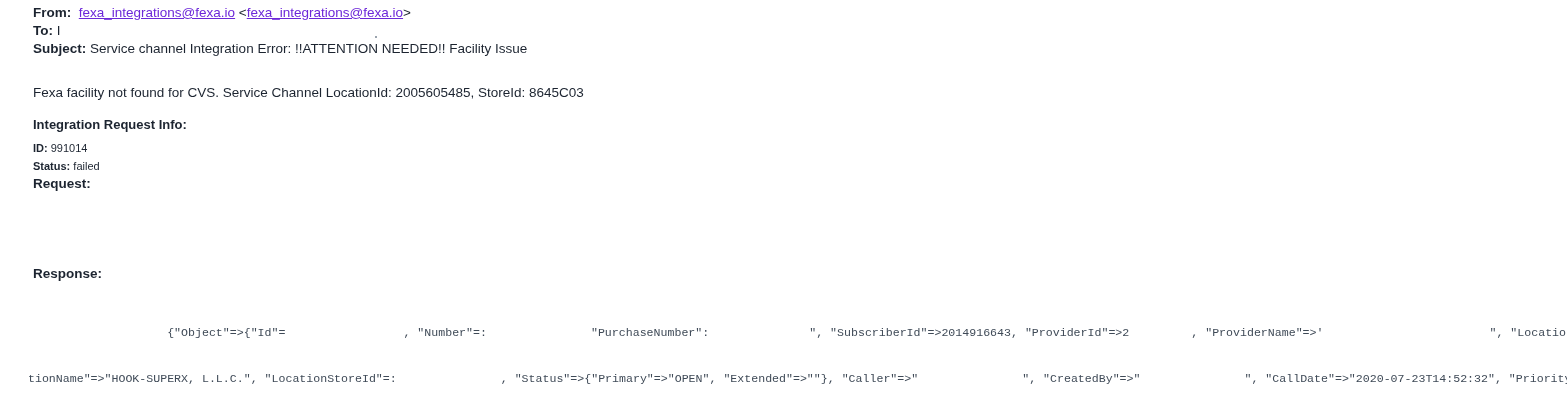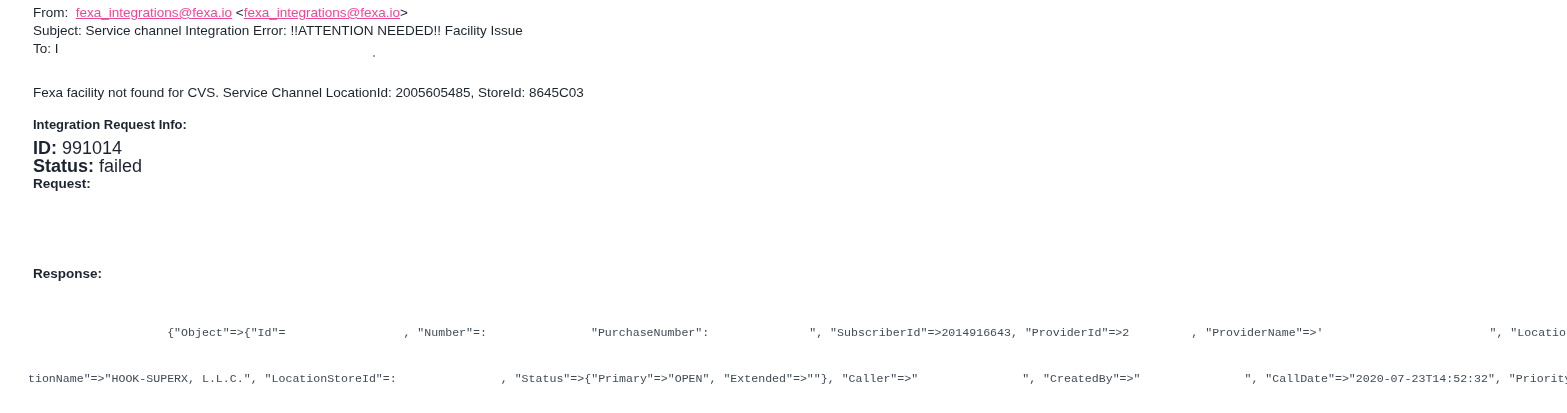--- a/index.html
+++ b/index.html
@@ -27,27 +27,27 @@
   
   .headers {
     padding: 0 0 0 33px;
   }
   .hdr-row {
     font-size: 13.5px;
     line-height: 18.2px;
     white-space: nowrap;
   }
   .hdr-label {
-    font-weight: normal;
+    font-weight: bold;
   }
   .hdr-value {
     font-weight: normal;
   }
   a.mail-link {
-    color: #ec4899;
+    color: #6d28d9;
     text-decoration: underline;
   }
   .to-row {
     position: relative;
   }
   .to-redact {
     display: inline-block;
     width: 316px;
     height: 11px;
     vertical-align: bottom;
@@ -72,21 +72,21 @@
     line-height: 18px;
     margin-top: 25px;
   }
   h2.section-title {
     font-size: 13px;
     font-weight: bold;
     margin: 12px 0 3px 0;
     line-height: 22px;
   }
   .kv {
-    font-size: 18px;
+    font-size: 11px;
     line-height: 18.2px;
   }
   .kv b {
     font-weight: bold;
   }
   .req-label,
   .resp-label,
   .details-label {
     font-size: 13.5px;
     font-weight: bold;
@@ -128,28 +128,28 @@
 <div class="page">
 
   <div class="headers">
 
     <div class="hdr-row">
       <span class="hdr-label">From:</span>
       <span>&nbsp;</span><a class="mail-link" href="#">fexa_integrations@fexa.io</a><span> &lt;</span><a class="mail-link" href="#">fexa_integrations@fexa.io</a><span>&gt;</span>
     </div>
 
 
+    <div class="hdr-row to-row">
+      <span class="hdr-label">To:</span>
+      <span class="hdr-value">I</span><span class="to-redact"></span>
+    </div>
+
     <div class="hdr-row">
       <span class="hdr-label">Subject:</span>
       <span class="hdr-value">Service channel Integration Error: !!ATTENTION NEEDED!! Facility Issue</span>
-    </div>
-
-    <div class="hdr-row to-row">
-      <span class="hdr-label">To:</span>
-      <span class="hdr-value">I</span><span class="to-redact"></span>
     </div>
 
   </div>
 
   <div class="body-block">
 
     <div class="intro">Fexa facility not found for CVS. Service Channel LocationId: 2005605485, StoreId: 8645C03</div>
 
     <h2 class="section-title">Integration Request Info:</h2>
 

